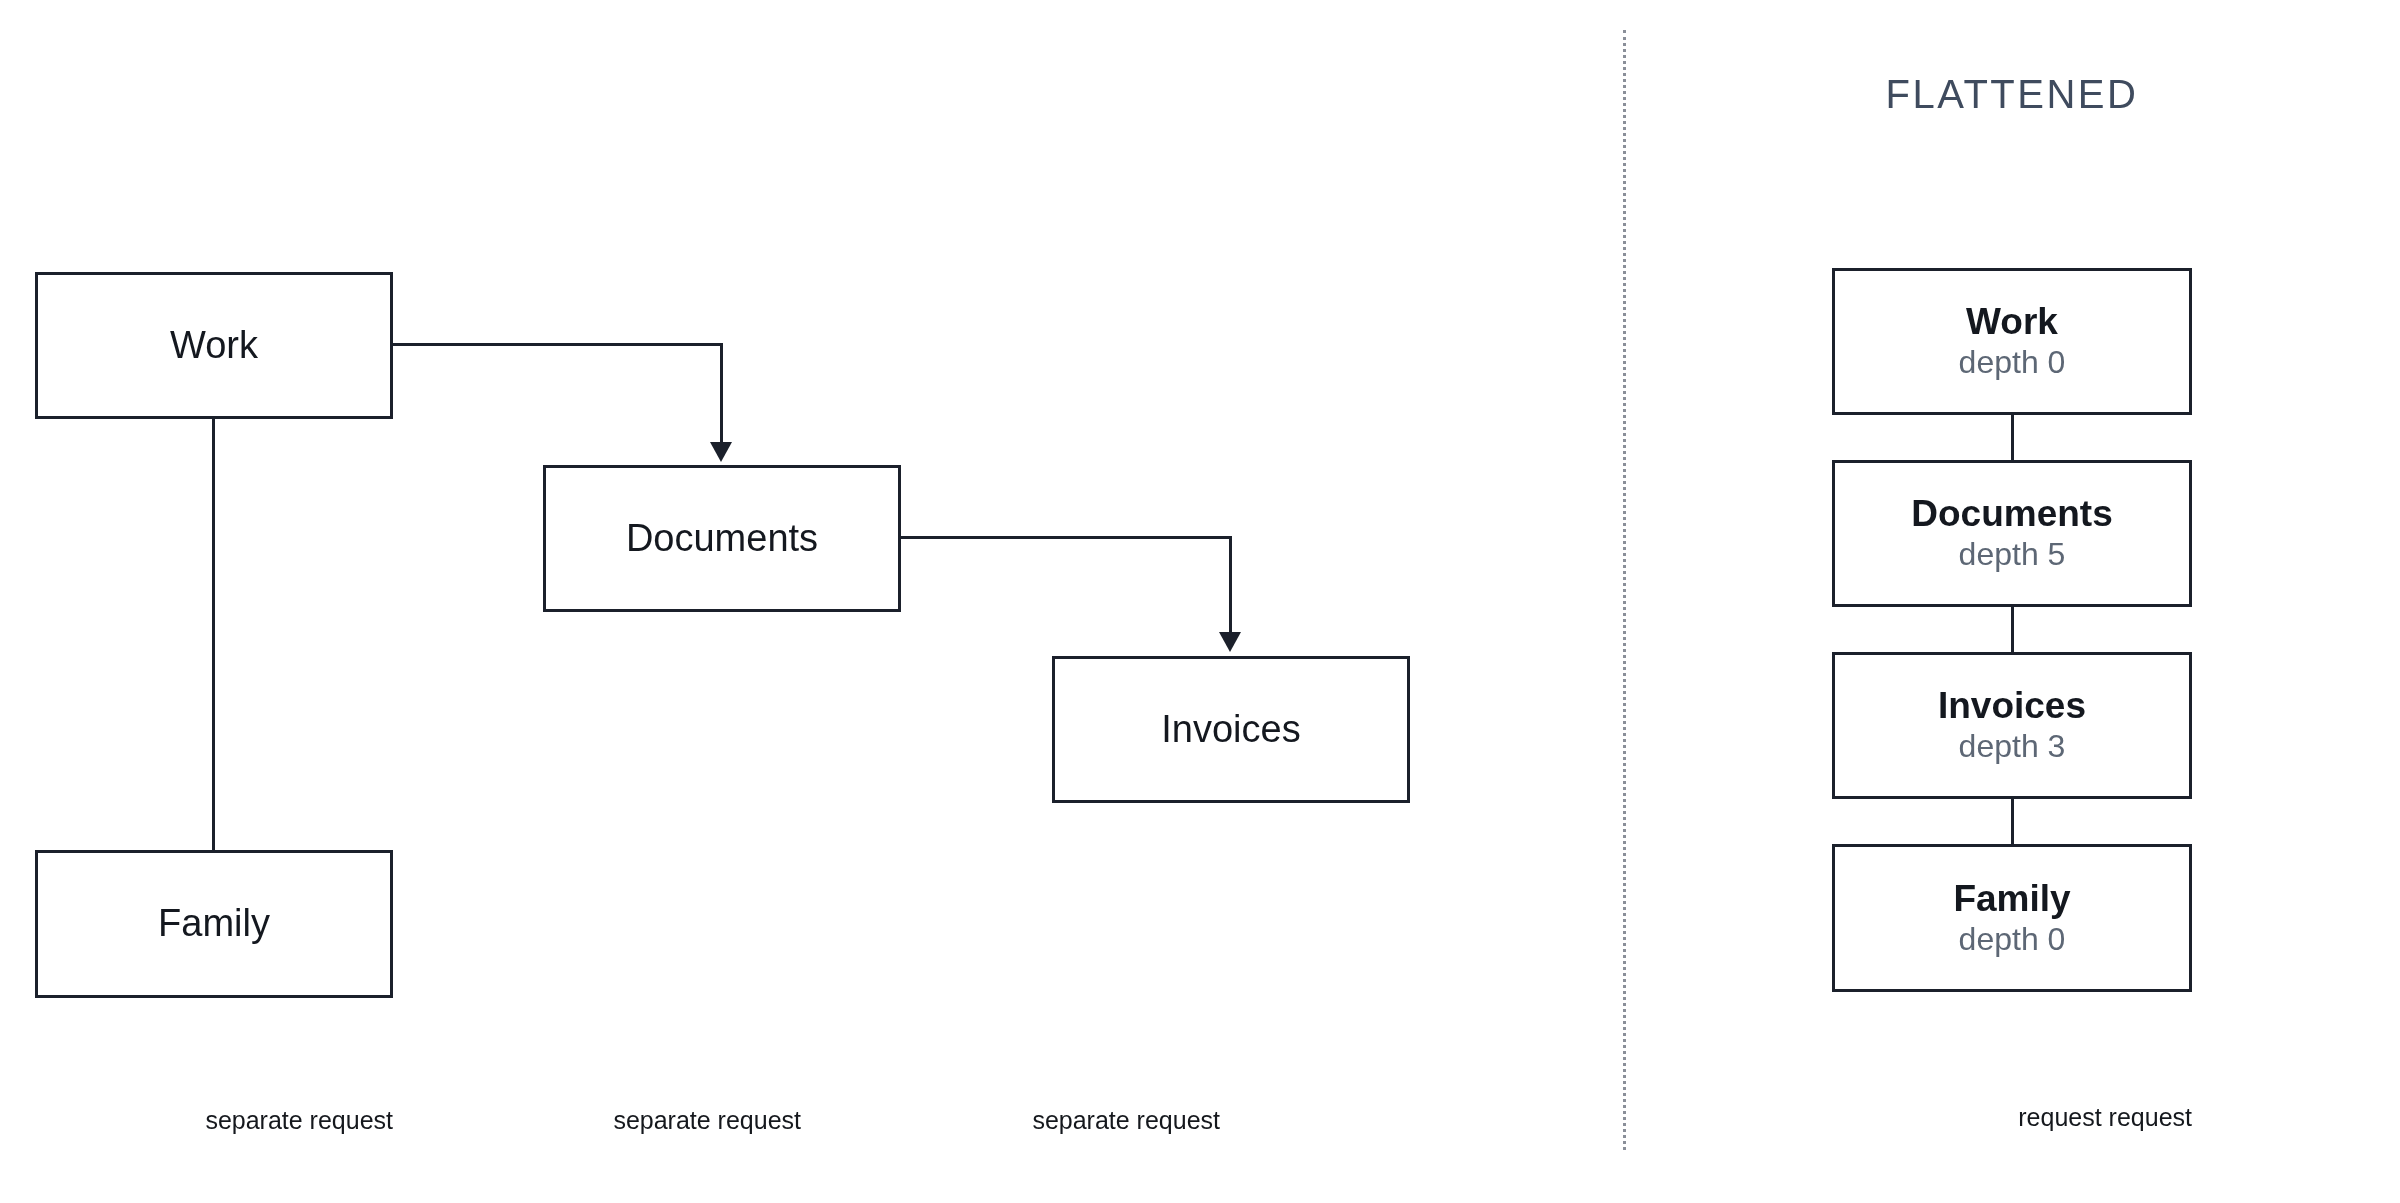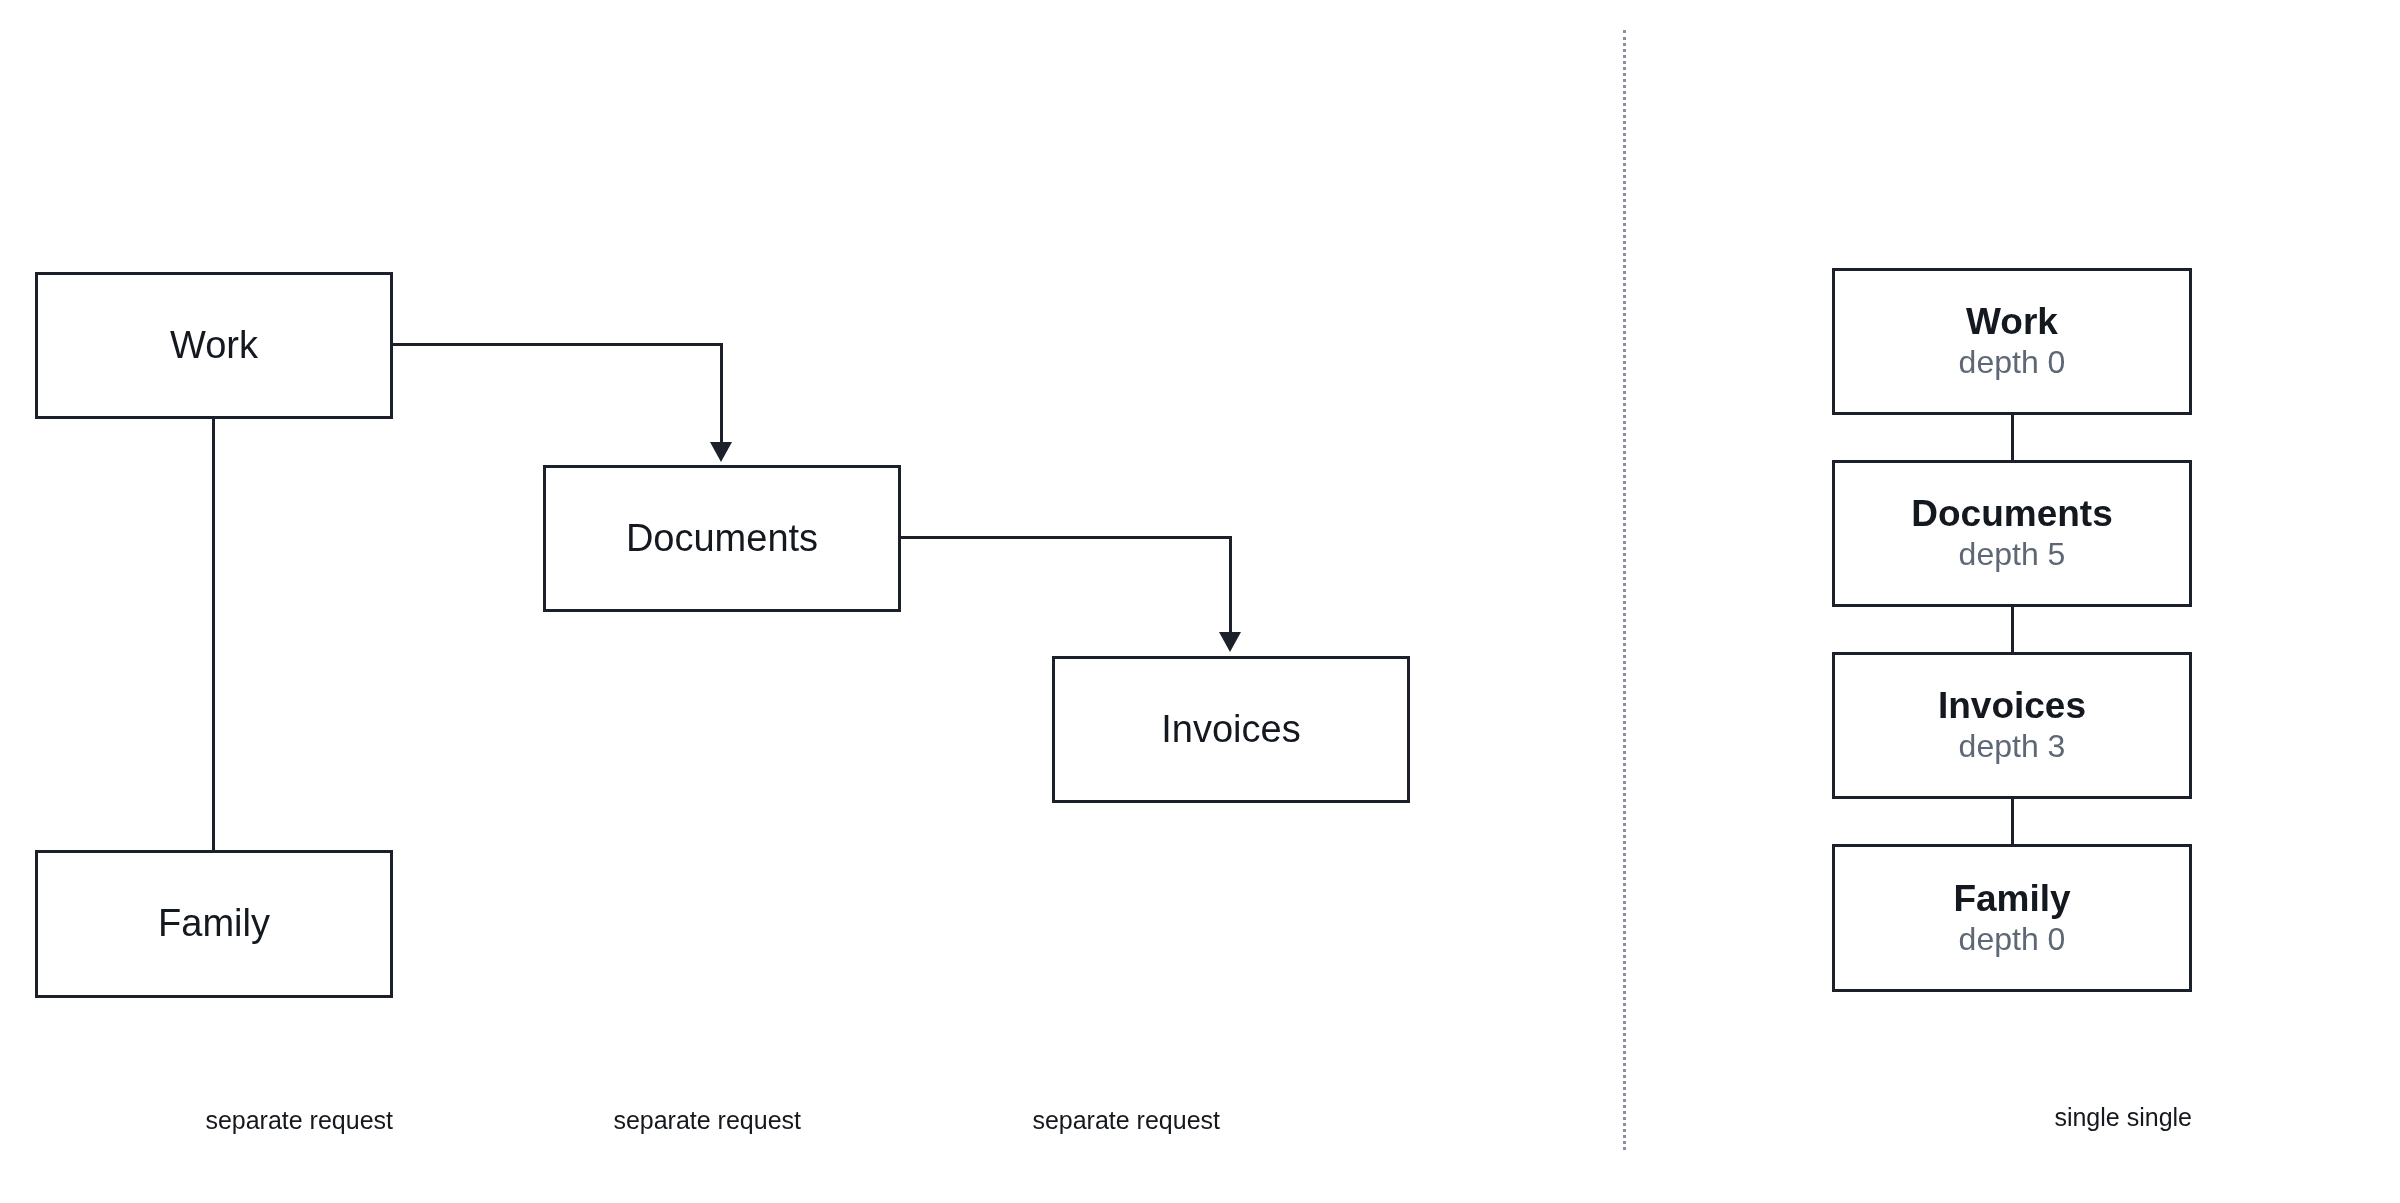--- a/index.html
+++ b/index.html
@@ -152,20 +152,21 @@
   #cap-0 { left: 35px;   top: 1106px; width: 358px; }
   #cap-1 { left: 443px;  top: 1106px; width: 358px; }
   #cap-2 { left: 862px;  top: 1106px; width: 358px; }
   #cap-single { left: 1832px; top: 1103px; width: 360px; }
 </style>
 </head>
 <body>
 
 <div id="canvas">
 
+  <div class="section-title" id="flattened-title">FLATTENED</div>
 
   <div id="divider"></div>
 
   <div class="node" id="nested-work">
     <span class="node-label">Work</span>
   </div>
 
   <div class="node" id="nested-documents">
     <span class="node-label">Documents</span>
   </div>
@@ -209,15 +210,15 @@
 
   <div class="fnode" id="flat-3">
     <span class="fnode-label">Family</span>
     <span class="fnode-depth">depth 0</span>
   </div>
 
   <div class="fconn" id="fconn-0"></div>
   <div class="fconn" id="fconn-1"></div>
   <div class="fconn" id="fconn-2"></div>
 
-  <div class="caption" id="cap-single">single single</div>
+  <div class="caption" id="cap-single">request request</div>
 
 </div>
 
 </body></html>

